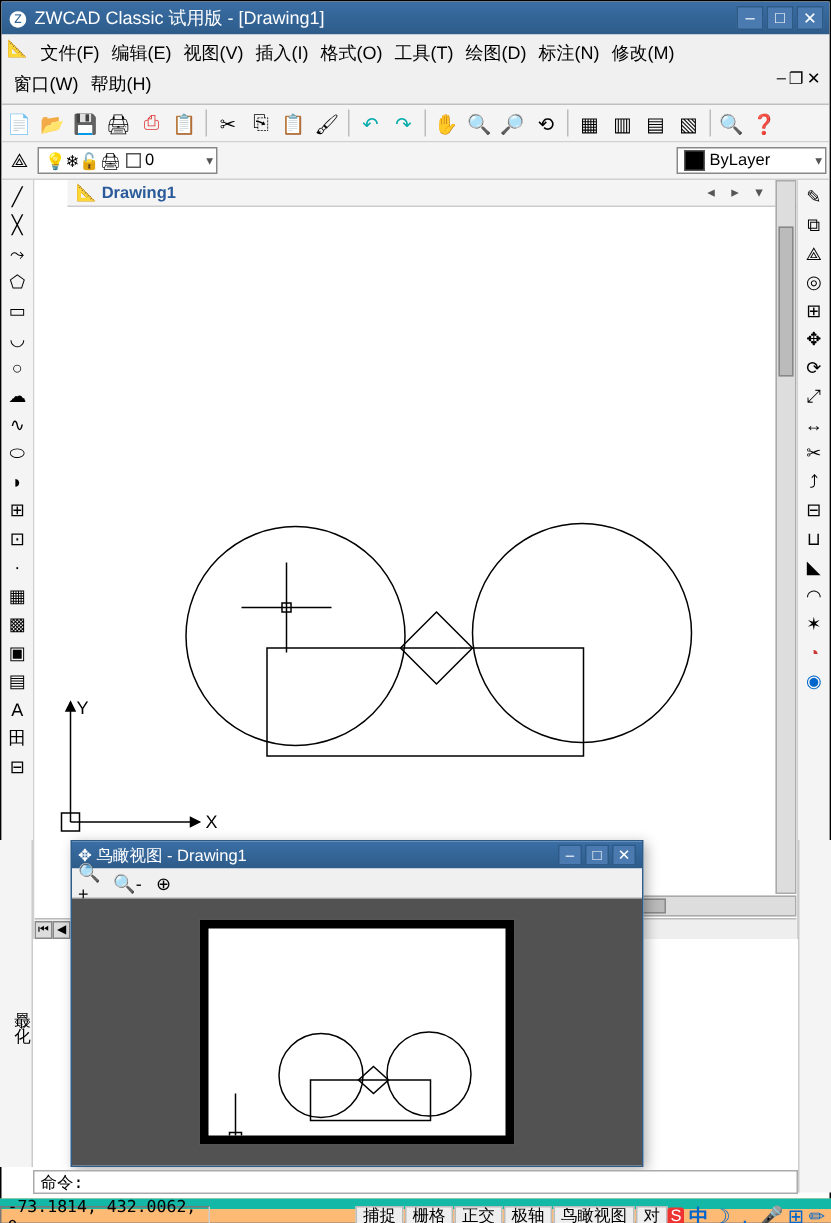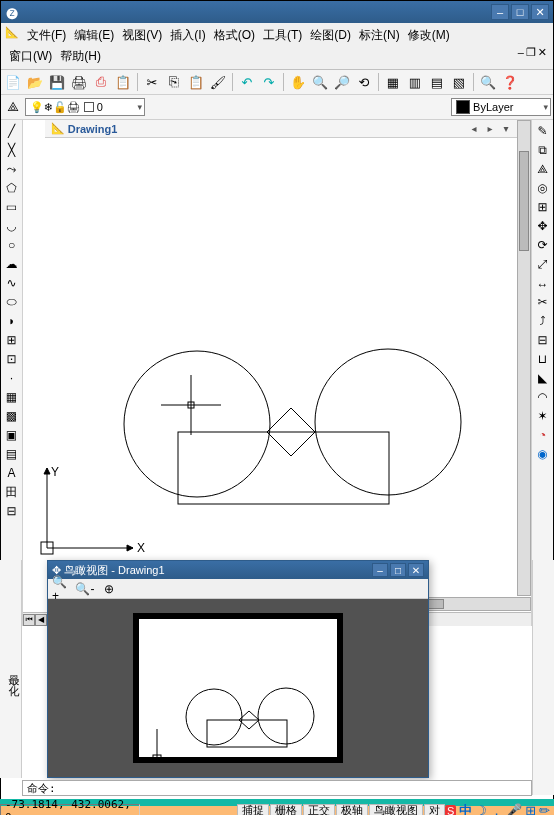--- a/index.html
+++ b/index.html
@@ -47,20 +47,21 @@
 .snapbtn { border: 1px solid #bbb; padding: 0 4px; height: 14px; display: flex; align-items: center; cursor: pointer; background: #eee; margin-left: 1px; }
 .tray { margin-left: auto; display: flex; align-items: center; gap: 3px; padding-right: 4px; }
 .tray span { font-size: 13px; cursor: pointer; }
 .app-icon { width: 14px; height: 14px; display: inline-flex; align-items: center; justify-content: center; margin-right: 4px; font-size: 11px; }
 </style>
 </head>
 <body>
 
 <div class="titlebar">
   <span class="app-icon">🅩</span>
+  <span>ZWCAD Classic 试用版 - [Drawing1]</span>
   <div class="wincontrols">
     <div class="winbtn">–</div>
     <div class="winbtn">□</div>
     <div class="winbtn">✕</div>
   </div>
 </div>
 
 <div class="menubar">
   <span class="app-icon">📐</span>
   <span class="menuitem">文件(F)</span>

